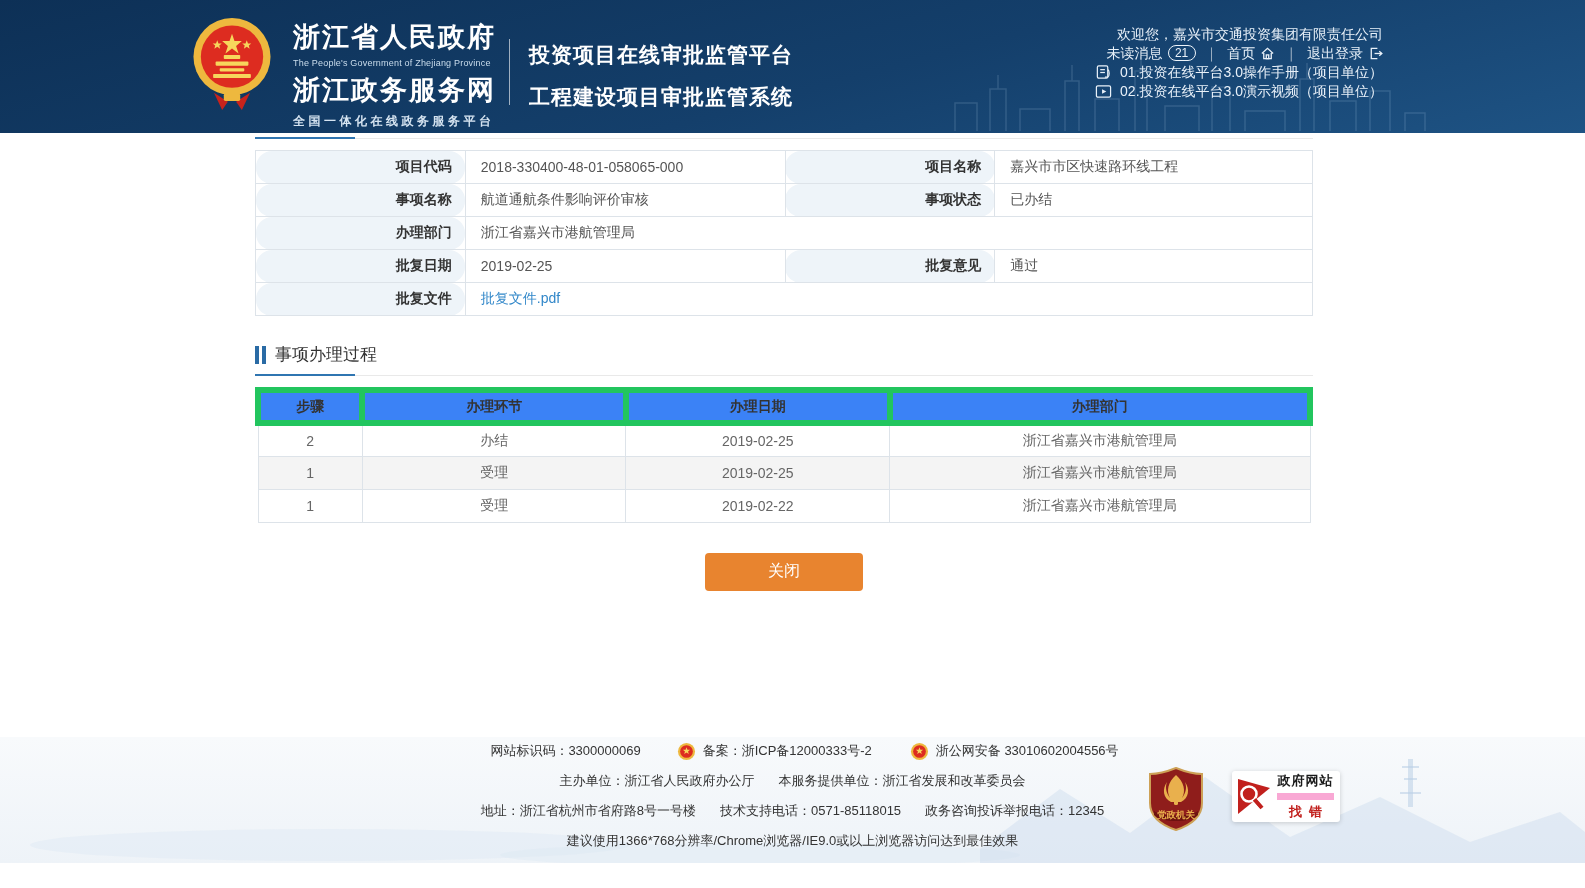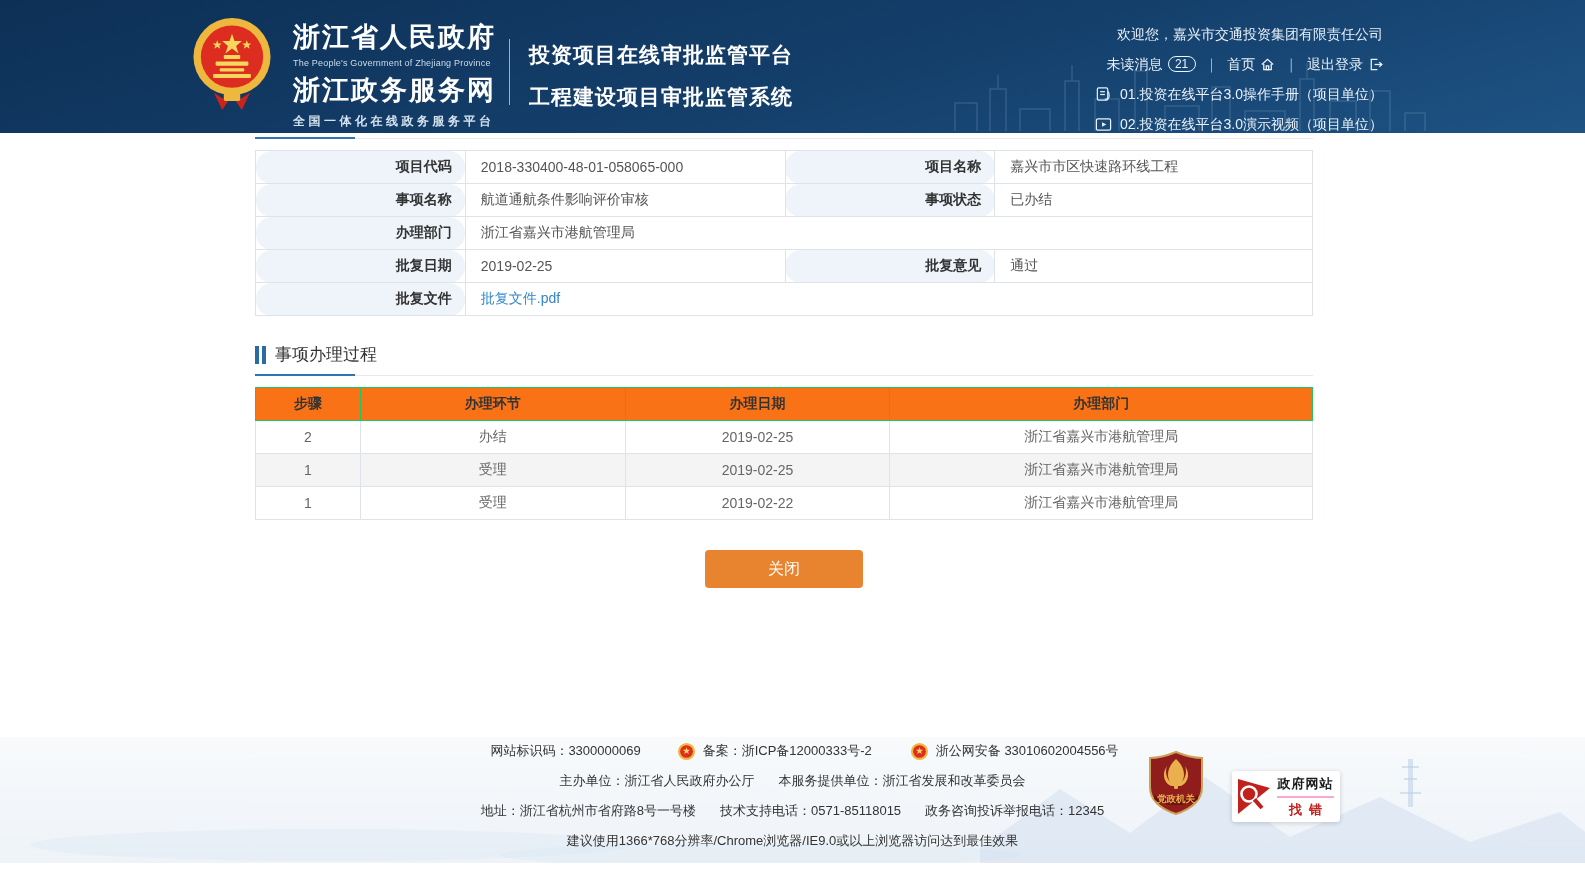--- a/index.html
+++ b/index.html
@@ -13,21 +13,21 @@
   .emblem { position:absolute; left:191px; top:15px; width:82px; height:103px; }
   .brand { position:absolute; left:293px; top:19px; color:#fff; }
   .gov-title { font-family:Liberation Serif, serif; font-weight:700; font-size:27px; letter-spacing:2px; }
   .gov-sub { font-size:9px; color:#c9dcec; margin-top:3px; letter-spacing:.2px; }
   .portal-title { font-family:"Liberation Serif","DejaVu Serif",serif; font-weight:700; font-size:27px; letter-spacing:2px; margin-top:4px; }
   .portal-sub { font-size:12px; letter-spacing:3.5px; color:#d6e4f1; margin-top:5px; font-weight:700; }
   .hdr-divider { position:absolute; left:509px; top:39px; width:1px; height:66px; background:rgba(255,255,255,.6); }
   .platform { position:absolute; left:529px; top:41px; color:#fff; font-weight:700; font-size:21px; letter-spacing:1px; }
   .platform .pl2 { margin-top:14px; }
   .skyline { position:absolute; right:155px; bottom:0; width:480px; height:82px; opacity:.16; }
-  .hdr-right { position:absolute; top:25px; right:202px; display:flex; flex-direction:column; align-items:flex-end; gap:12px;
+  .hdr-right { position:absolute; top:25px; right:202px; display:flex; flex-direction:column; align-items:flex-end; gap:1px;
                color:#e9f1f9; font-size:14px; line-height:18px; }
   .userbar { display:flex; align-items:center; }
   .userbar a { color:#e9f1f9; display:inline-flex; align-items:center; gap:5px; }
   .pill { display:inline-block; min-width:28px; border:1px solid #eef5fb; border-radius:9px; font-size:12px; line-height:14px;
           padding:0 6px; text-align:center; }
   .sep { margin:0 9px; color:rgba(255,255,255,.65); }
   .res-link { color:#e9f1f9; display:flex; align-items:center; gap:8px; }
   .hicon { flex:none; }
 
   
@@ -47,43 +47,43 @@
 
   table { width:100%; border-collapse:collapse; font-size:14px; }
   .info-table { margin-top:11px; }
   .info-table td { border:1px solid #dde3e9; height:33px; }
   .info-table td.lbl { background:#eef4f9; text-align:right; font-weight:700; color:#333; padding-right:13px;border-radius:16px; }
   .info-table td.val { color:#555; padding-left:15px;border-radius:8px; }
   .file-link { color:#3187c9; }
 
   .proc-sec { margin-top:27px; }
   .proc-table { margin-top:11px; text-align:center; }
-  .proc-table th { background:#f97316; border:1px solid #22c55e; height:33px; font-weight:700; color:#333; }
+  .proc-table th { background:#3b82f6; border:6px solid #22c55e; height:33px; font-weight:700; color:#333; }
   .proc-table td { border:1px solid #dde3e9; height:33px; color:#666; }
   .proc-table tr.alt td { background:#f4f4f4; }
 
   .btn-row { margin-top:30px; text-align:center; }
   .close-btn { width:158px; height:38px; background:#e8842f; border:none; border-radius:4px; color:#fff; font-size:16px;
                font-family:inherit; cursor:pointer; }
 
   
   .pfooter { position:absolute; left:0; top:737px; width:1585px; height:126px;
              background:linear-gradient(180deg,#f8fafc 0%, #eef3f8 100%); font-size:13px; color:#333; }
   .wcolor { position:absolute; left:0; top:0; width:1585px; height:126px; pointer-events:none; }
   .f-line { position:relative; display:flex; justify-content:center; align-items:center; height:20px; }
   .f1 { margin-top:4px;padding-left:26px; }
   .f-line + .f-line { margin-top:10px; }
   .f-gap { margin:0 14px 0 24px; display:flex; align-items:center; }
   .f-item { margin:0 12px; }
   .f-emblem { width:19px; height:19px; margin-right:7px; }
-  .badge-shield { position:absolute; left:1148px; top:14px; width:56px; height:64px; }
+  .badge-shield { position:absolute; left:1148px; top:30px; width:56px; height:64px; }
   .badge-find { position:absolute; left:1232px; top:34px; width:108px; height:51px; background:#fff; border-radius:3px;
                 box-shadow:0 1px 5px rgba(0,0,0,.18); display:flex; align-items:center; padding:4px 6px 4px 4px; gap:5px; }
   .bf-text { flex:1; text-align:center; }
-  .bf-top { font-size:13px; font-weight:700; color:#1a1a1a; padding-bottom:3px; border-bottom:2px solid #f9a8d4; letter-spacing:1px; }
+  .bf-top { font-size:13px; font-weight:700; color:#1a1a1a; padding-bottom:3px; border-bottom:7px solid #f9a8d4; letter-spacing:1px; }
   .bf-bottom { font-size:13px; font-weight:700; color:#c1201d; padding-top:3px; letter-spacing:7px; text-indent:7px; }
 </style>
 </head>
 <body>
 
 <header class="hdr">
   <svg class="emblem" viewBox="0 0 100 124">
     <circle cx="50" cy="50" r="47" fill="#eeb83e"></circle>
     <circle cx="50" cy="50" r="38" fill="#dd2c20"></circle>
     <polygon points="50,22 53,31 62,31 55,37 58,46 50,40 42,46 45,37 38,31 47,31" fill="#f7d65c"></polygon>

